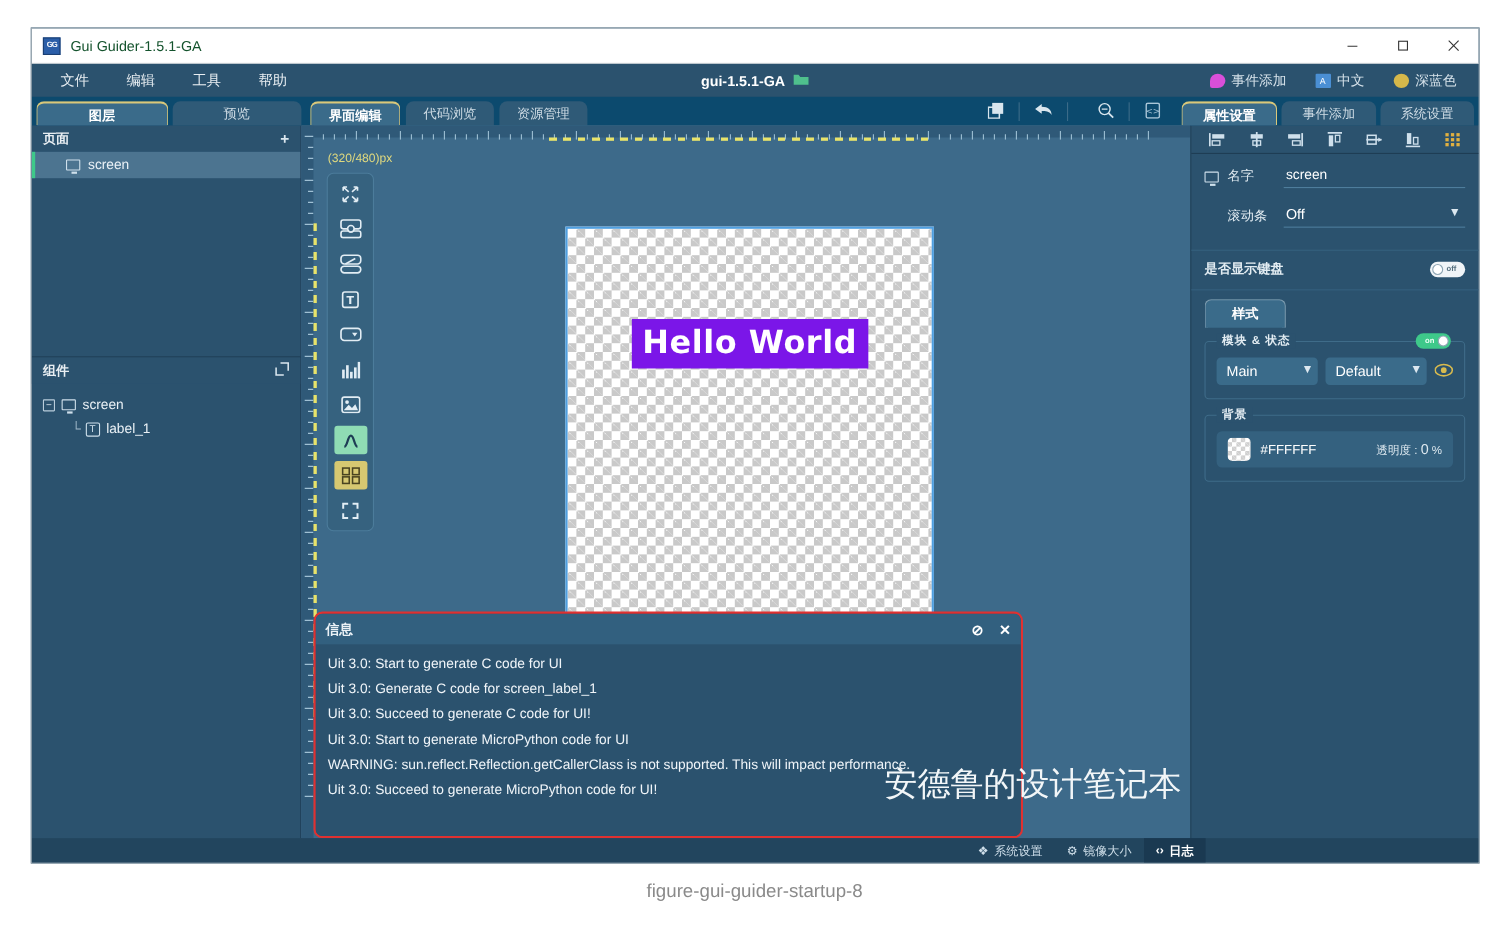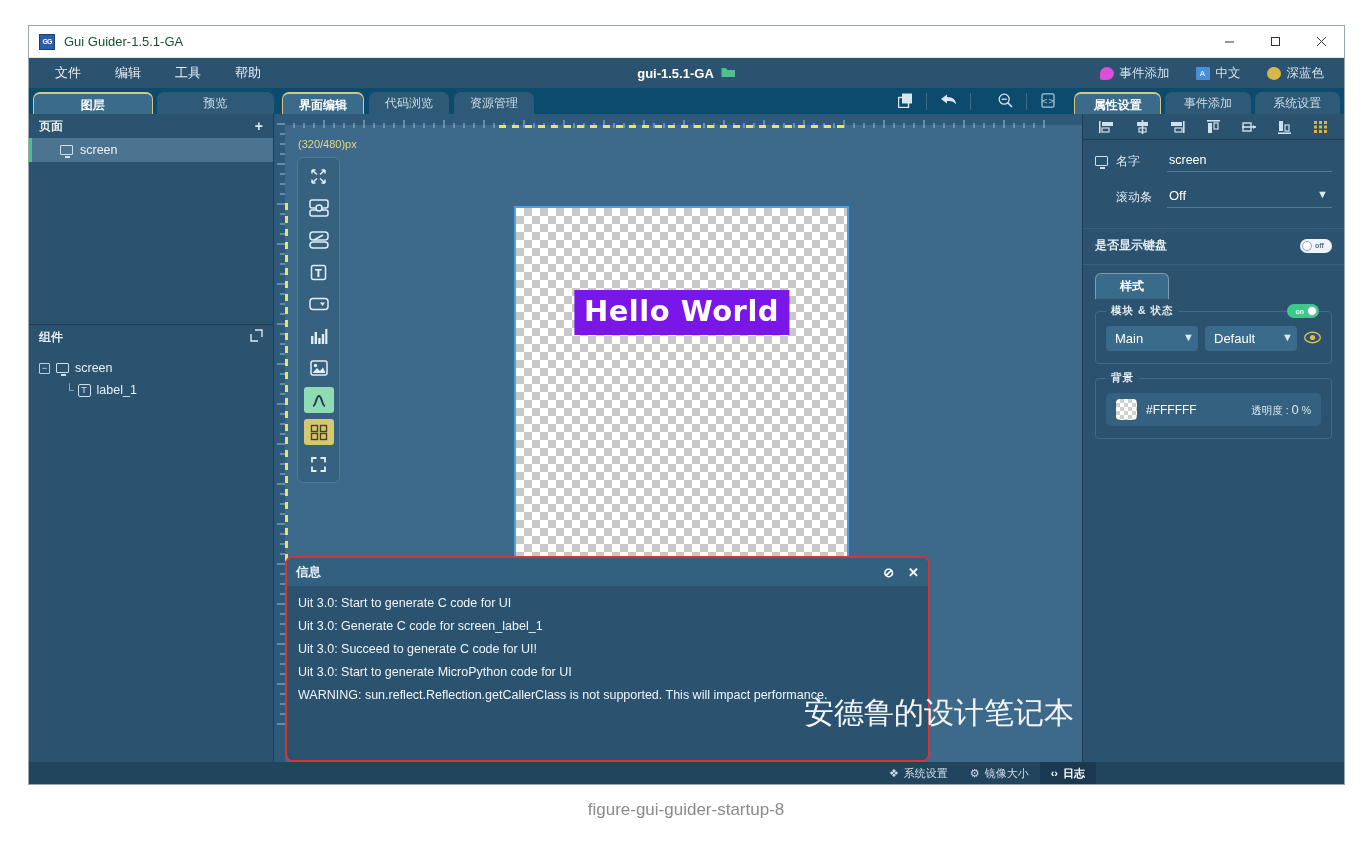--- a/index.html
+++ b/index.html
@@ -898,20 +898,21 @@
               <span>⊘</span>
               <span>✕</span>
             </span>
           </div>
           <div class="console-body">
             <div class="log-line">Uit 3.0: Start to generate C code for UI</div>
             <div class="log-line">Uit 3.0: Generate C code for screen_label_1</div>
             <div class="log-line">Uit 3.0: Succeed to generate C code for UI!</div>
             <div class="log-line">Uit 3.0: Start to generate MicroPython code for UI</div>
             <div class="log-line">WARNING: sun.reflect.Reflection.getCallerClass is not supported. This will impact performance.</div>
+            <div class="log-line">Uit 3.0: Succeed to generate MicroPython code for UI!</div>
           </div>
         </div>
       </div>
     </div>
 
     <div class="right-panel">
       <div class="align-row">
         <span class="align-ico">
           <svg width="15" height="14" viewBox="0 0 15 14">
               <rect x="0" y="1" width="1.6" height="12" fill="#cfe0ec"></rect>

